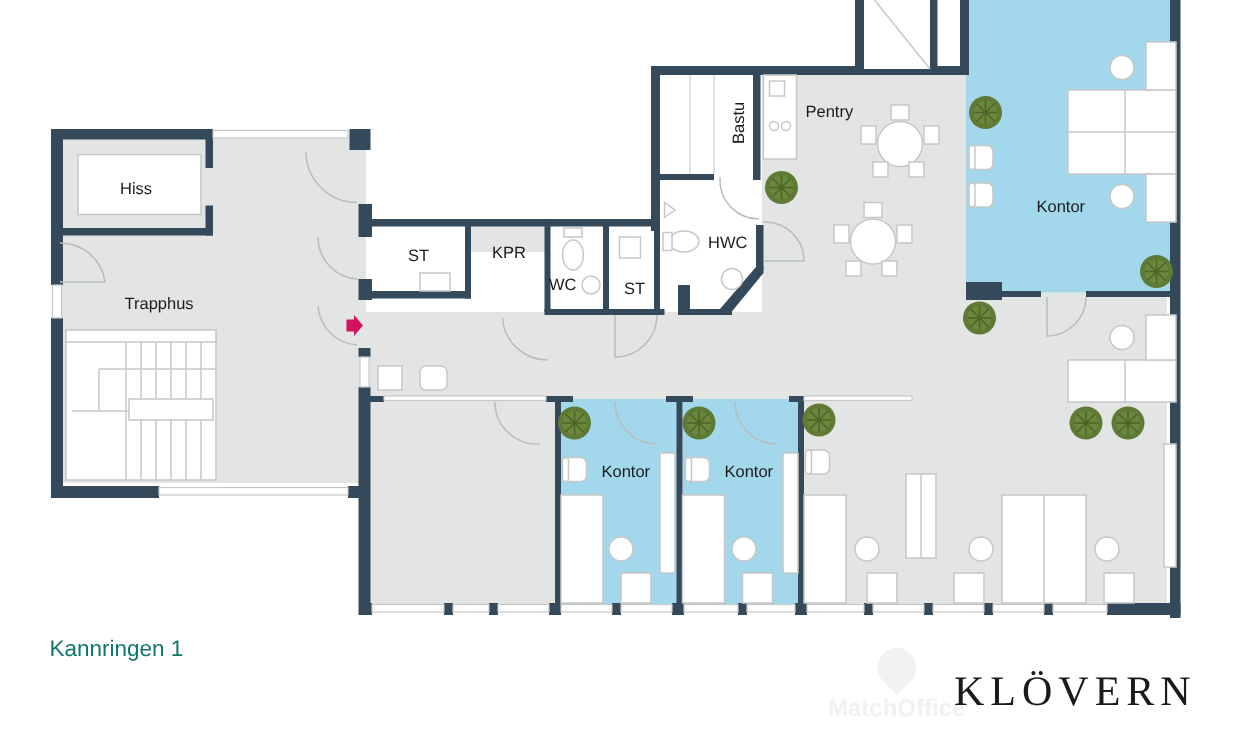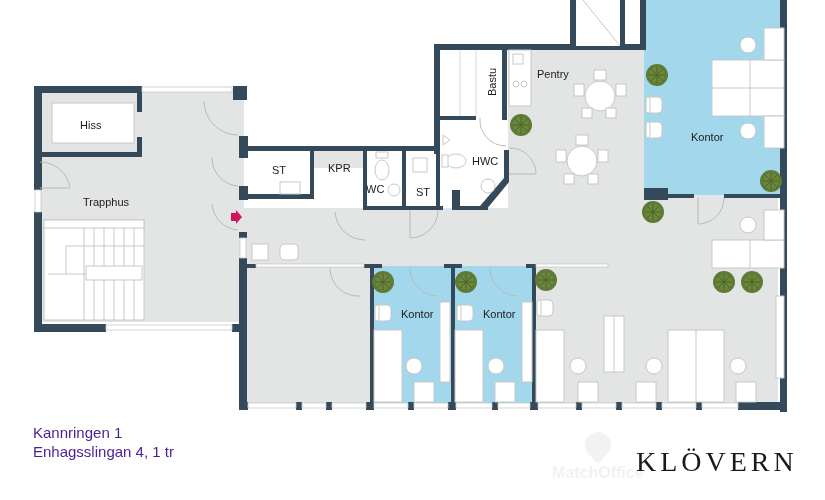--- a/index.html
+++ b/index.html
@@ -1,19 +1,19 @@
 <!DOCTYPE html>
 <html><head>
 <meta charset="utf-8">
 <style>
   html, body { margin: 0; padding: 0; background: #ffffff; }
   body { width: 825px; height: 500px; position: relative; overflow: hidden; font-family: "Liberation Sans", sans-serif; }
   #plan { position: absolute; left: 0; top: 0; width: 825px; height: 500px; }
   .room-label { font-family: "Liberation Sans", sans-serif; font-size: 11px; fill: #1b1b1b; }
-  .info { position: absolute; left: 33px; top: 423px; font-size: 15px; line-height: 19px; color: #4c1d95; font-family: "Liberation Sans", sans-serif; }
+  .info { position: absolute; left: 33px; top: 423px; font-size: 15px; line-height: 19px; color: #0f766e; font-family: "Liberation Sans", sans-serif; }
   .info div { white-space: nowrap; }
   .info sup { font-size: 9px; vertical-align: 7px; line-height: 0; }
   .brand { position: absolute; left: 636px; top: 446px; font-family: "Liberation Serif", serif; font-size: 28px; letter-spacing: 4px; color: #1a1a1a; }
   .watermark { position: absolute; left: 552px; top: 432px; font-family: "Liberation Sans", sans-serif; font-weight: bold; font-size: 16px; color: #f1f1f1; display: flex; align-items: center; gap: 6px; flex-direction: column; }
   .wm-pin { width: 26px; height: 26px; border-radius: 50% 50% 50% 0; transform: rotate(-45deg); background: #f2f2f2; }
 </style>
 </head>
 <body>
 
 <svg id="plan" viewBox="0 0 825 500" xmlns="http://www.w3.org/2000/svg">
@@ -306,21 +306,20 @@
     <text class="room-label" x="0" y="0" transform="translate(496,96) rotate(-90)" font-size="10">Bastu</text>
     <text class="room-label" x="537" y="78">Pentry</text>
     <text class="room-label" x="691" y="141">Kontor</text>
     <text class="room-label" x="401" y="318">Kontor</text>
     <text class="room-label" x="483" y="318">Kontor</text>
   </g>
 </svg>
 
 <div class="info">
   <div>Kannringen 1</div>
-  <div>Enhagsslingan 4, 1 tr</div>
 </div>
 
 <div class="watermark">
   <div class="wm-pin"></div>
   <span>MatchOffice</span>
 </div>
 
 <div class="brand">KLÖVERN</div>
 
 </body></html>

